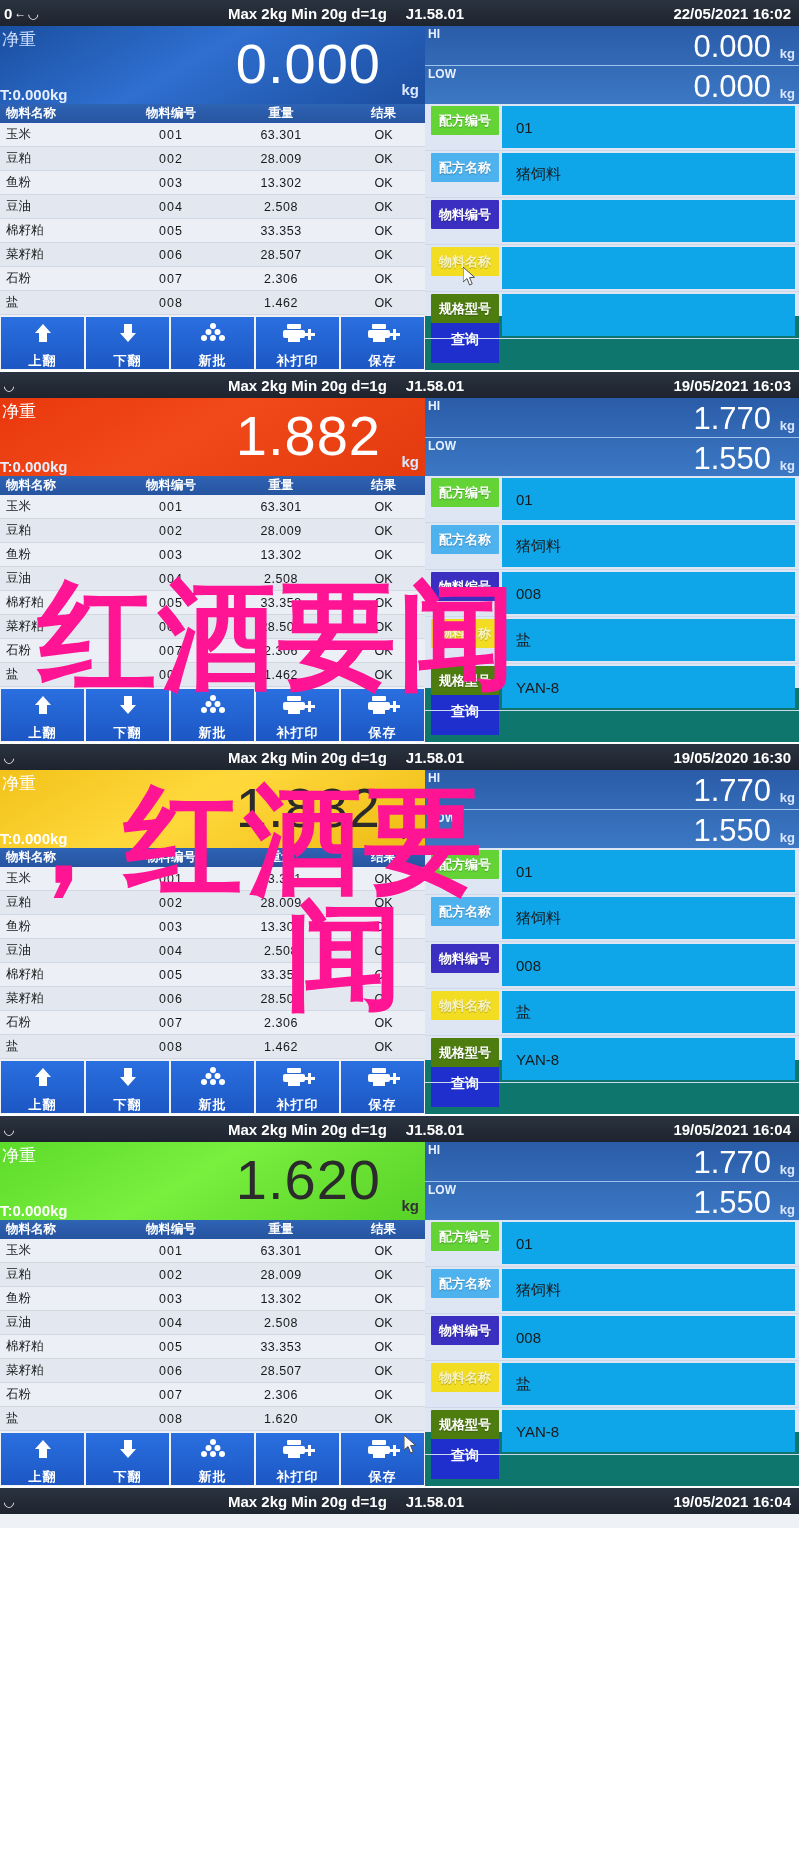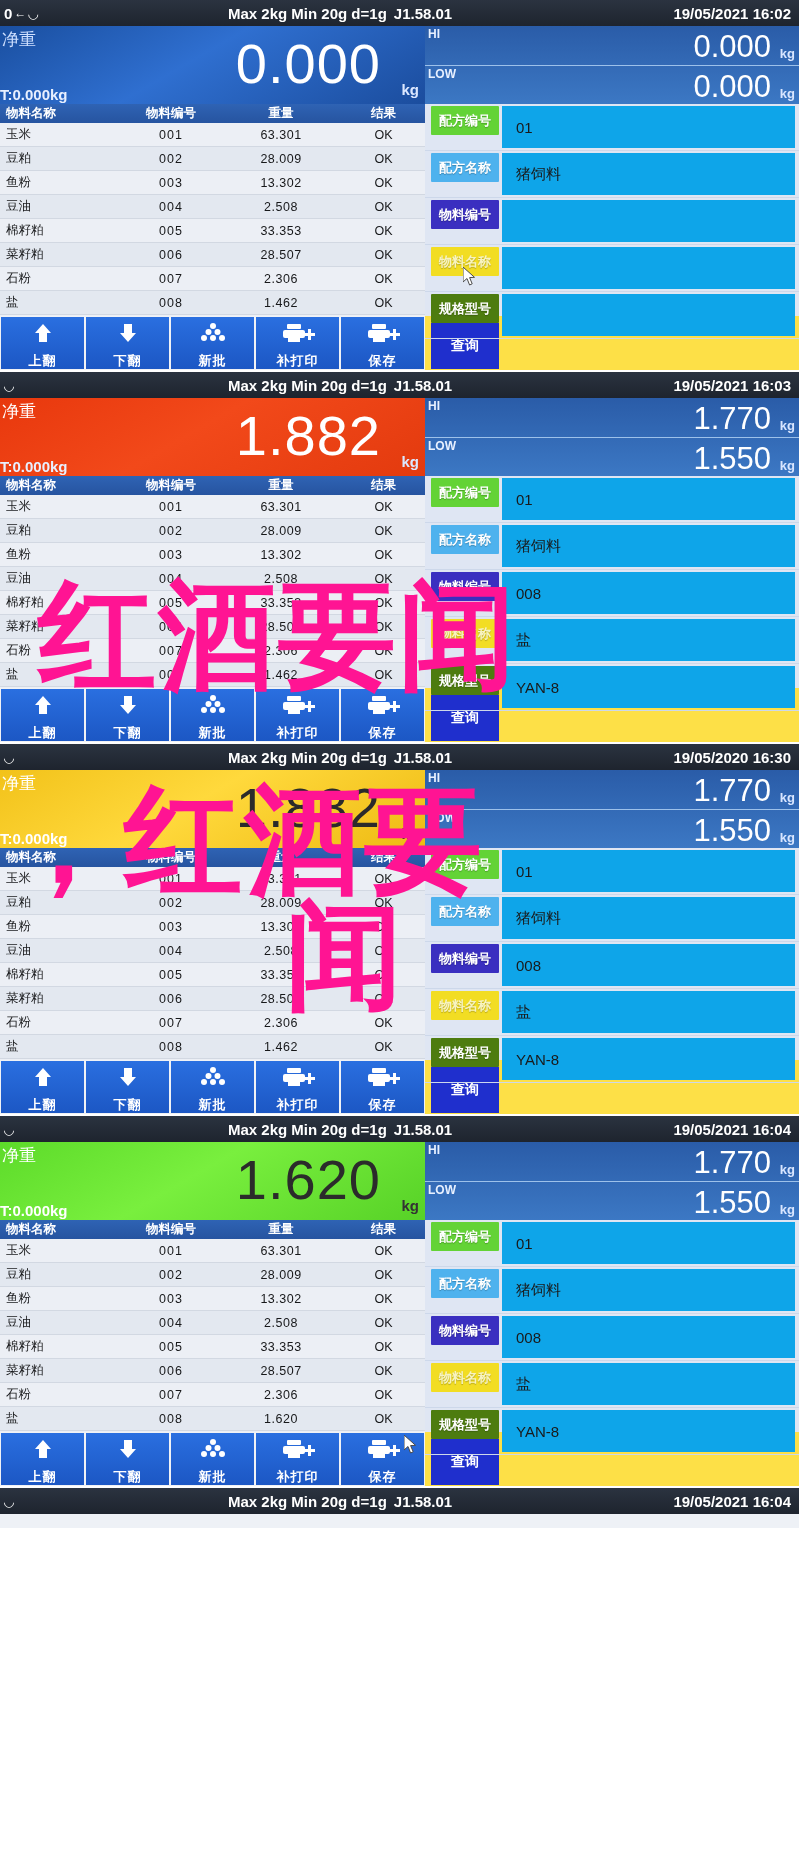--- a/index.html
+++ b/index.html
@@ -7,21 +7,21 @@
   .screen{position:relative;width:799px;height:auto;overflow:hidden;}
 
   
   .panel{position:relative;width:799px;height:370px;background:#eef1f6;overflow:hidden;border-bottom:2px solid #ffffff;}
   .panel.last{border-bottom:none;}
 
   
   .statusbar{position:relative;height:26px;background:linear-gradient(180deg,#2b3340 0%,#1e242e 100%);
              color:#fff;font-size:15px;font-weight:bold;display:flex;align-items:center;}
   .sb-left{position:absolute;left:4px;top:0;height:26px;display:flex;align-items:center;gap:3px;font-size:15px;letter-spacing:-1px;}
-  .sb-mid{position:absolute;left:228px;top:0;height:26px;display:flex;align-items:center;gap:7px;white-space:nowrap;}
+  .sb-mid{position:absolute;left:228px;top:0;height:26px;display:flex;align-items:center;gap:19px;white-space:nowrap;}
   .sb-right{position:absolute;right:8px;top:0;height:26px;display:flex;align-items:center;gap:8px;white-space:nowrap;}
   .sb-zero{font-size:15px;font-weight:bold;}
   .sb-arrow{font-size:12px;}
   .sb-cup{font-size:13px;}
 
   
   .weightrow{position:relative;height:78px;display:flex;}
   .bigweight{position:relative;width:425px;height:78px;
              background:linear-gradient(150deg,#1a4fa0 0%,#2f6fd0 45%,#1b4d9e 100%);overflow:hidden;}
   .bigweight.red{background:linear-gradient(150deg,#e8380d 0%,#f2491a 45%,#e33a0e 100%);}
@@ -73,21 +73,21 @@
   .sideval{flex:1;display:flex;align-items:center;padding-left:14px;font-size:15px;color:#1a1a1a;
            background:#0ea5e9;margin:2px 4px 2px 0;}
 
   
   .btnbar{display:flex;height:54px;background:#f0f2f6;}
   .btn{flex:1;margin:1px;background:linear-gradient(180deg,#2a6fe0 0%,#1c57c4 100%);
        display:flex;flex-direction:column;align-items:center;justify-content:center;gap:10px;
        color:#fff;position:relative;}
   .btn .glyph{height:24px;display:flex;align-items:flex-end;justify-content:center;}
   .btn .lbl{font-size:13px;font-weight:bold;letter-spacing:1px;line-height:1;}
-  .btnbar .query-wrap{width:374px;display:flex;align-items:flex-end;background:#fde047;}
+  .btnbar .query-wrap{width:374px;display:flex;align-items:flex-start;background:#0f766e;}
   .btn-query{width:68px;margin:1px 0 1px 6px;height:46px;background:#1f2fcd;color:#fff;
              display:flex;align-items:center;justify-content:center;font-size:14px;font-weight:bold;}
 
   .leftbtns{width:425px;display:flex;}
 
   svg{display:block;}
   .cursor{position:absolute;width:16px;height:20px;pointer-events:none;z-index:30;}
 
   
   .wm{position:absolute;left:0;top:0;width:799px;pointer-events:none;z-index:50;
@@ -106,21 +106,21 @@
       <div class="sb-left">
         <span class="sb-zero">0</span>
         <span class="sb-arrow">←</span>
         <span class="sb-cup">◡</span>
       </div>
       <div class="sb-mid">
         <span>Max 2kg  Min 20g  d=1g</span>
         <span>J1.58.01</span>
       </div>
       <div class="sb-right">
-        <span>19/05/2021  16:02</span>
+        <span>22/05/2021  16:02</span>
       </div>
     </div>
 
     <div class="weightrow">
       <div class="bigweight">
         <span class="net-label">净重</span>
         <span class="bignum">0.000</span>
         <span class="bigunit">kg</span>
         <span class="tare-label">T:0.000kg</span>
       </div>

